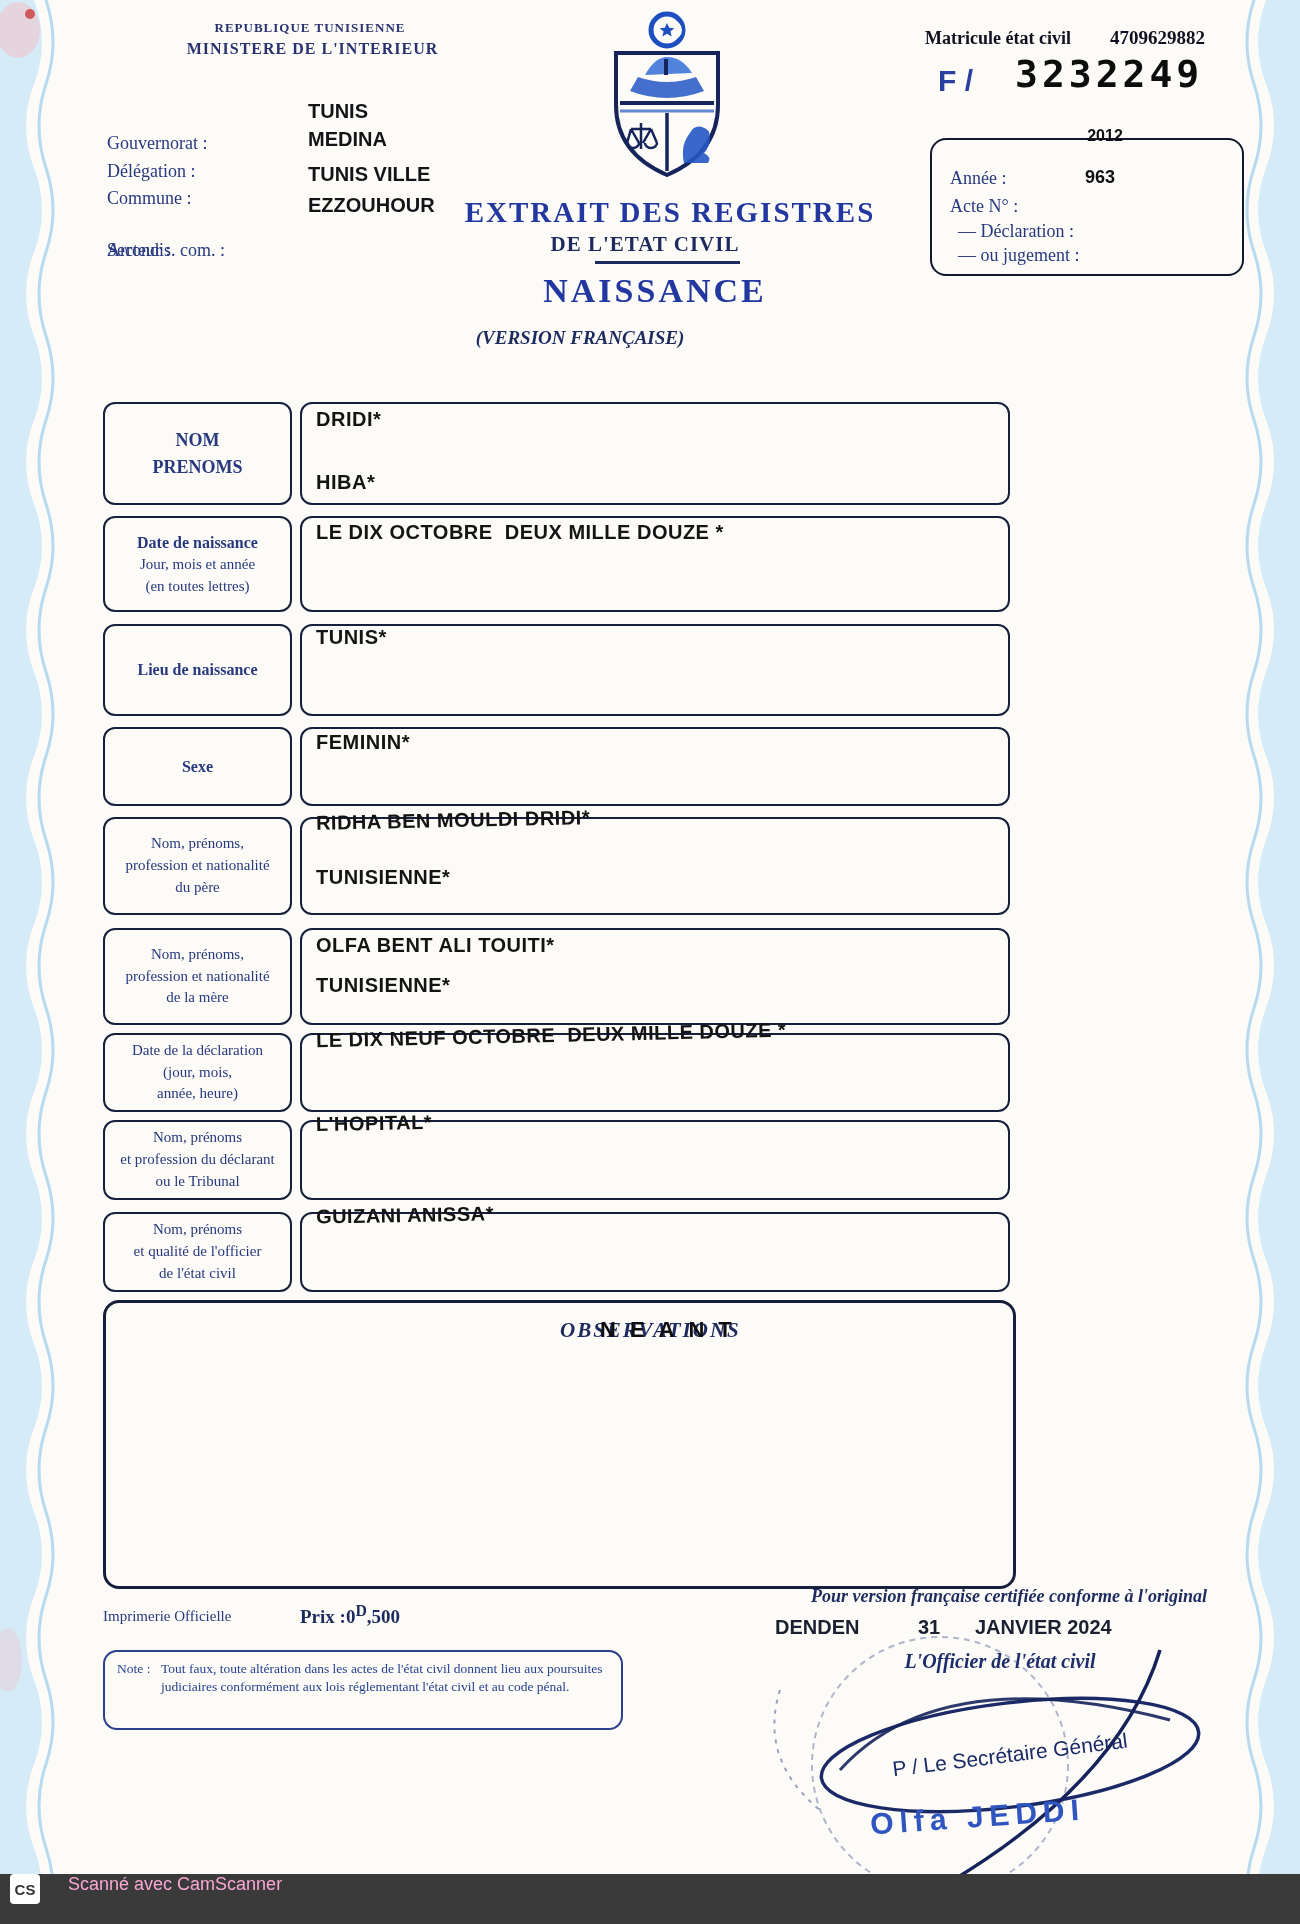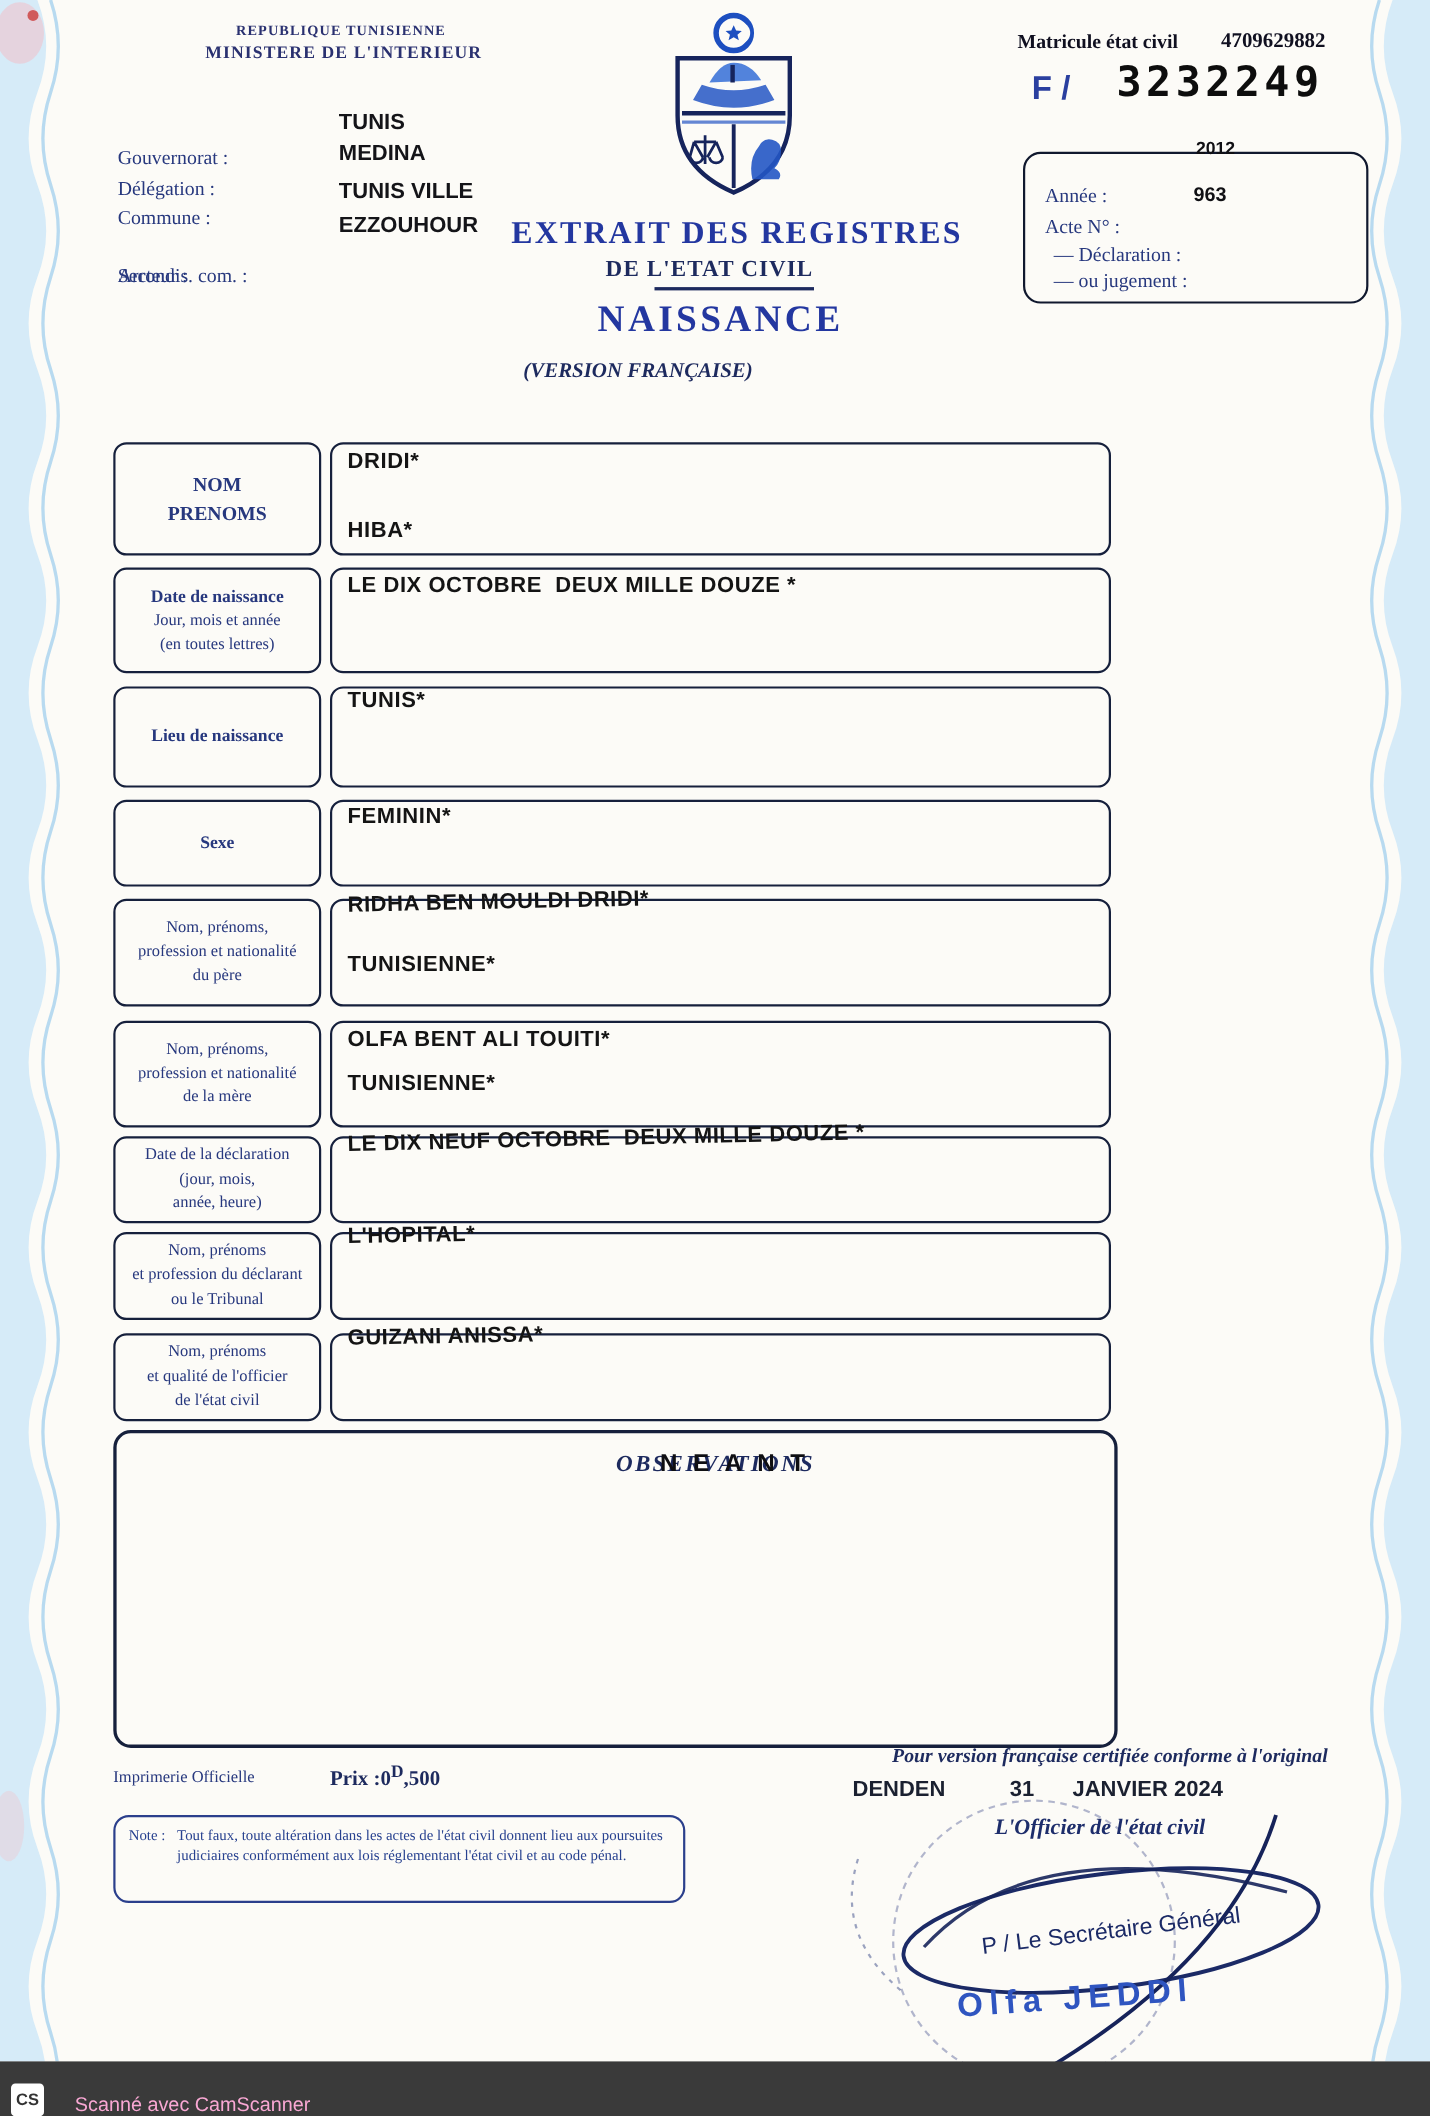--- a/index.html
+++ b/index.html
@@ -38,21 +38,21 @@
   .impr{font-size:15px;color:#27387e;}
   .prix{font-size:19px;font-weight:bold;color:#1d2a5e;}
   .note-box{border:2.5px solid #2b3f8c;border-radius:14px;color:#27418f;font-size:13.5px;line-height:1.3;
             display:flex;box-sizing:border-box;padding:8px 10px 6px 12px;}
   .cert{font-size:18px;font-style:italic;font-weight:bold;color:#1d2a5e;text-align:right;}
   .dend{font-family:"Liberation Sans",sans-serif;font-weight:bold;font-size:20px;color:#1a2030;}
   .offtitle{font-size:20px;font-style:italic;font-weight:bold;color:#1d2d6b;}
   .sig-name{font-family:"Liberation Sans",sans-serif;font-weight:bold;font-size:30px;color:#2f55c0;letter-spacing:6px;}
   
   .cam-bar{position:absolute;left:0;bottom:0;width:1300px;height:50px;background:#3a3a3a;
-           display:flex;align-items:flex-end;font-family:"Liberation Sans",sans-serif;}
+           display:flex;align-items:flex-start;font-family:"Liberation Sans",sans-serif;}
   .cs-logo{width:30px;height:30px;background:#fff;border-radius:4px;margin-left:10px;
            display:flex;align-items:center;justify-content:center;font-weight:bold;font-size:15px;color:#333;}
   .cam-text{margin-left:28px;font-size:18px;color:#f9a8d4;}
 </style>
 </head>
 <body>
 
 <div class="page">
 
   <svg class="abs" style="left:0;top:0;" width="60" height="1874">

